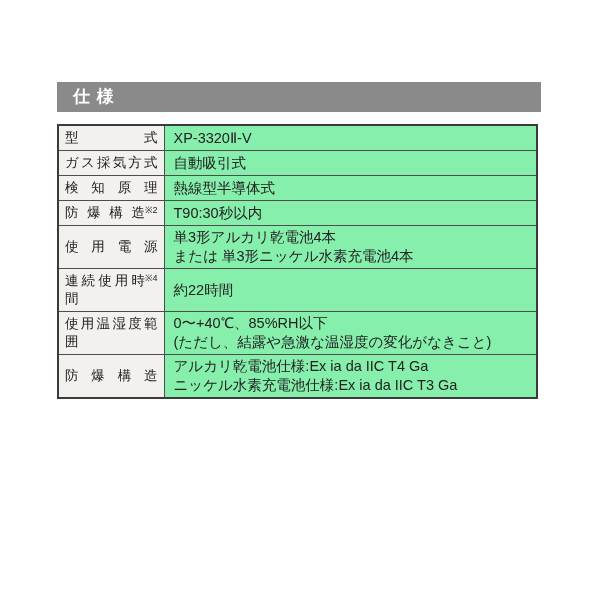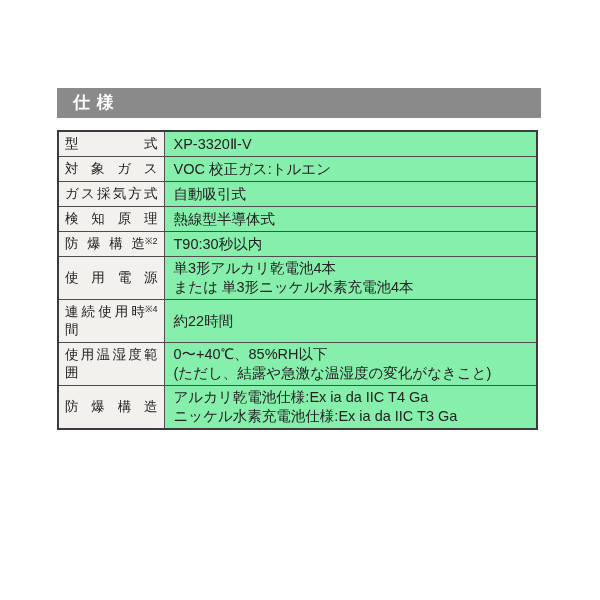--- a/index.html
+++ b/index.html
@@ -2,21 +2,21 @@
 <html><head>
 <meta charset="utf-8">
 <style>
   * { margin:0; padding:0; box-sizing:border-box; }
   html, body {
     width:600px; height:600px;
     background:#ffffff;
     font-family:"Liberation Sans", sans-serif;
     color:#222222;
   }
-  .wrap { position:absolute; left:57px; top:88px; width:484px; }
+  .wrap { position:absolute; left:57px; top:82px; width:484px; }
 
   .titlebar {
     height:30px;
     background:#8a8a8a;
     color:#ffffff;
     font-weight:bold;
     font-size:17px;
     line-height:30px;
     padding-left:16px;
     letter-spacing:1px;
@@ -74,30 +74,20 @@
         <th class="lbl">
           <div class="lblrow">
               <span class="lt">型式</span>
             </div>
         </th>
         <td class="val">
           <div class="ln">XP-3320Ⅱ-V</div>
         </td>
       </tr>
 
-      <tr class="single">
-        <th class="lbl">
-          <div class="lblrow">
-              <span class="lt">対象ガス</span>
-            </div>
-        </th>
-        <td class="val">
-          <div class="ln">VOC 校正ガス:トルエン</div>
-        </td>
-      </tr>
 
       <tr class="single">
         <th class="lbl">
           <div class="lblrow">
               <span class="lt">ガス採気方式</span>
             </div>
         </th>
         <td class="val">
           <div class="ln">自動吸引式</div>
         </td>

